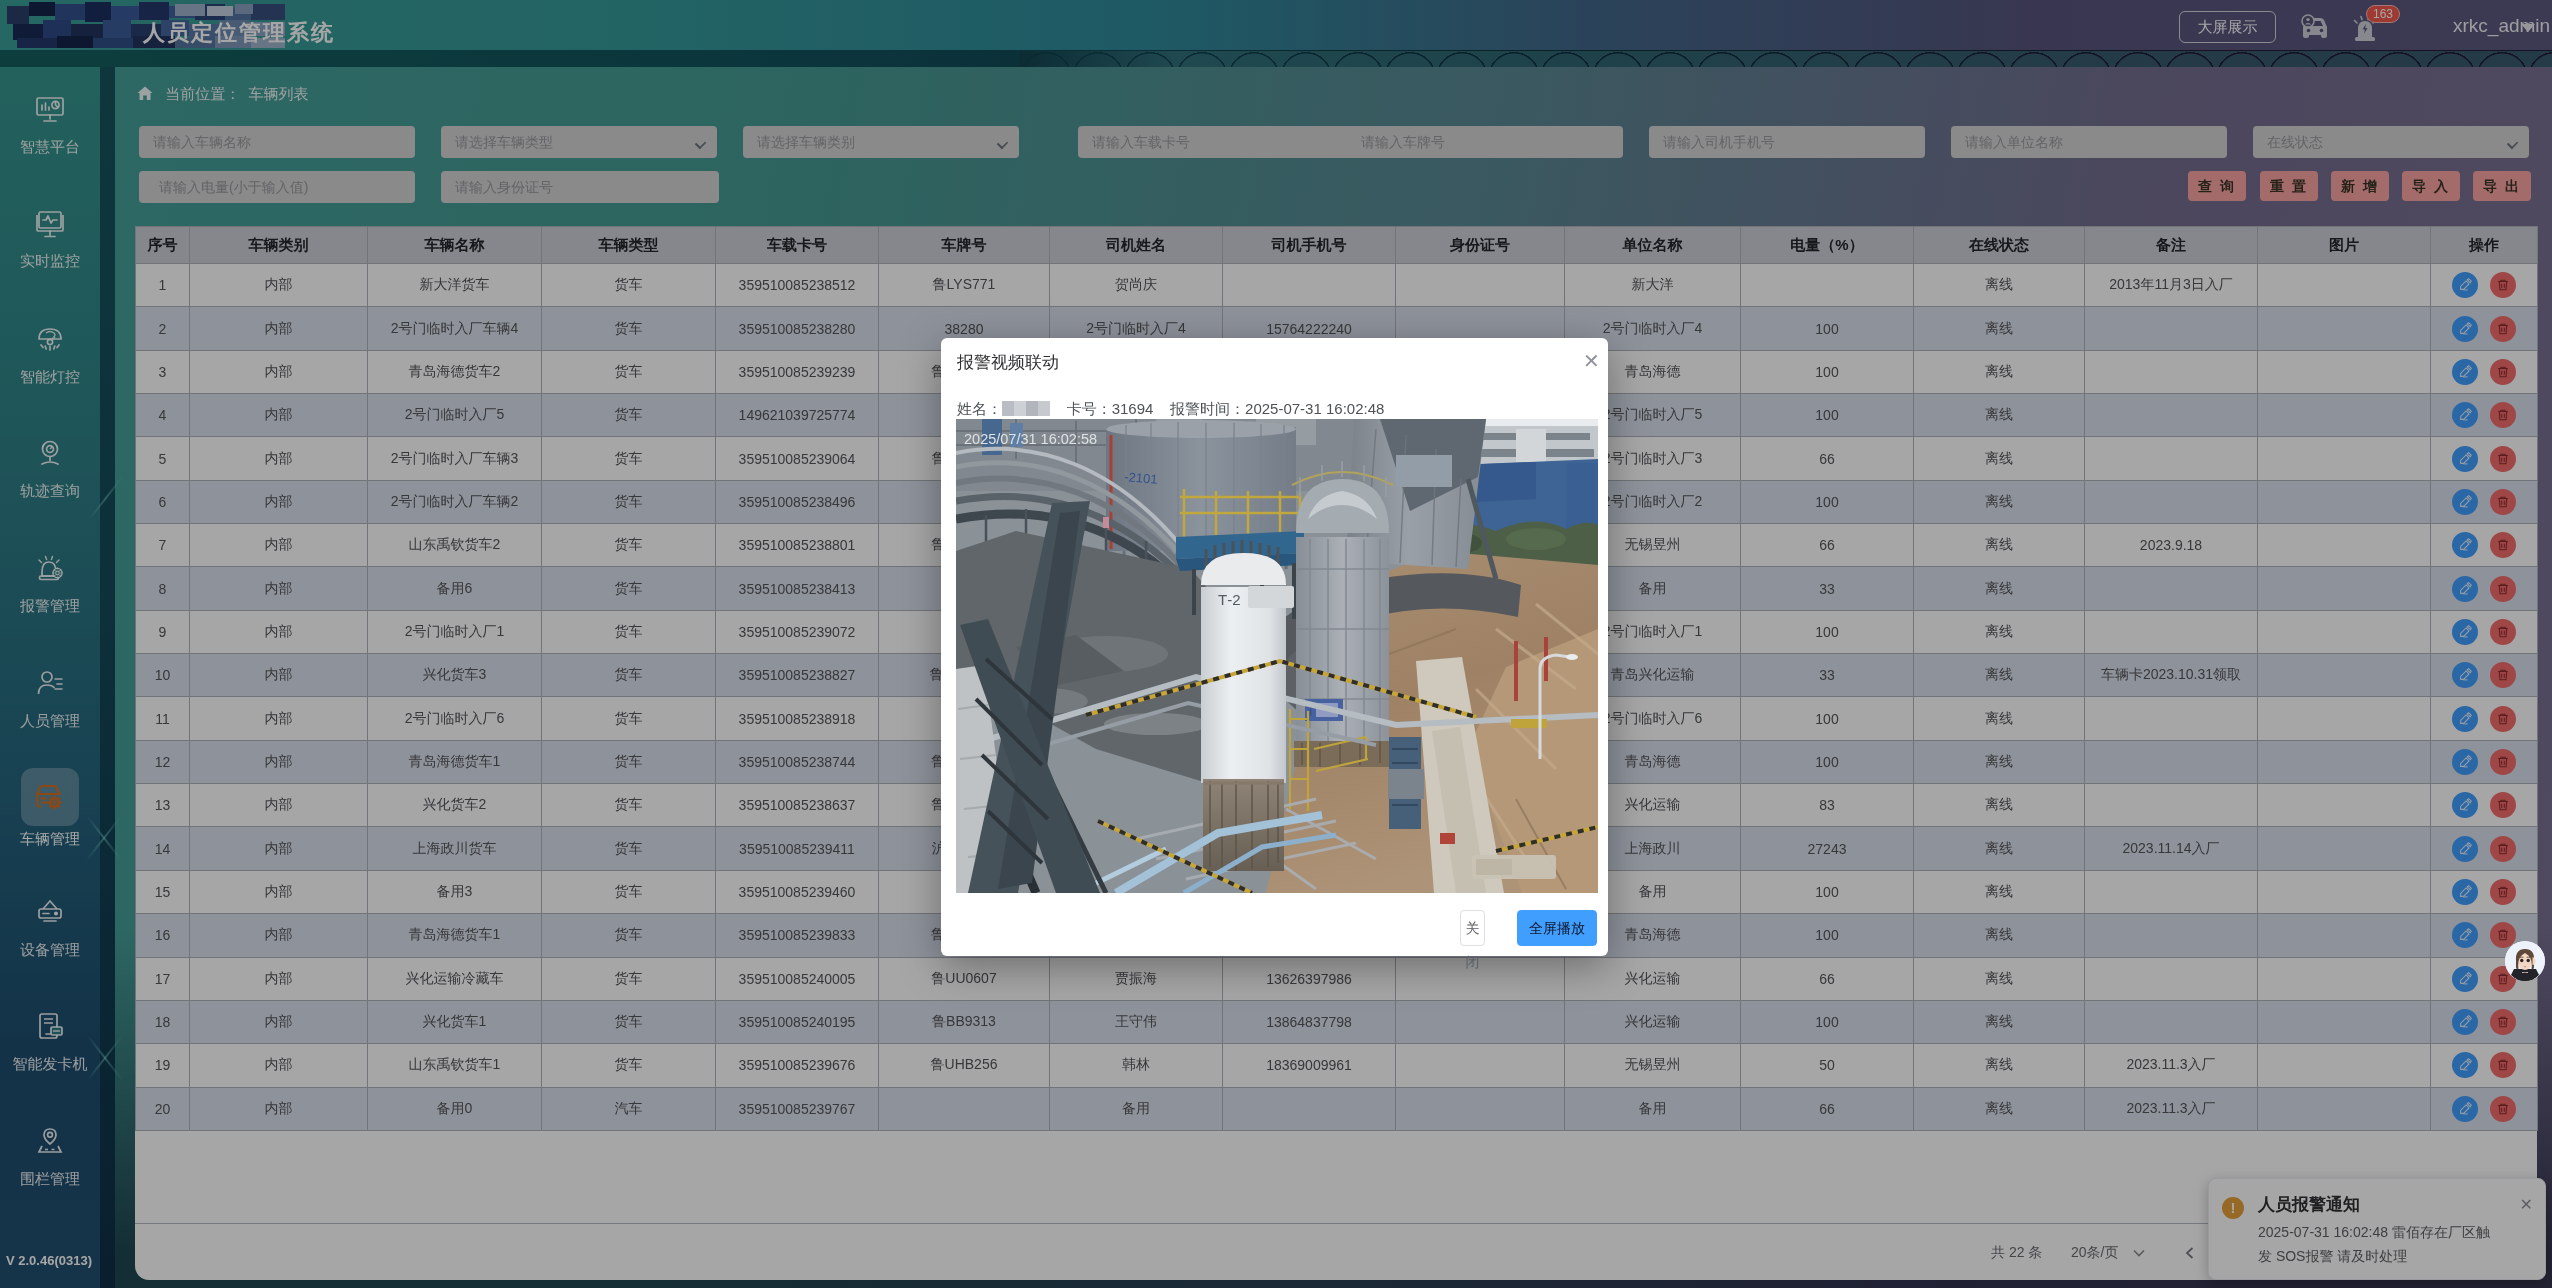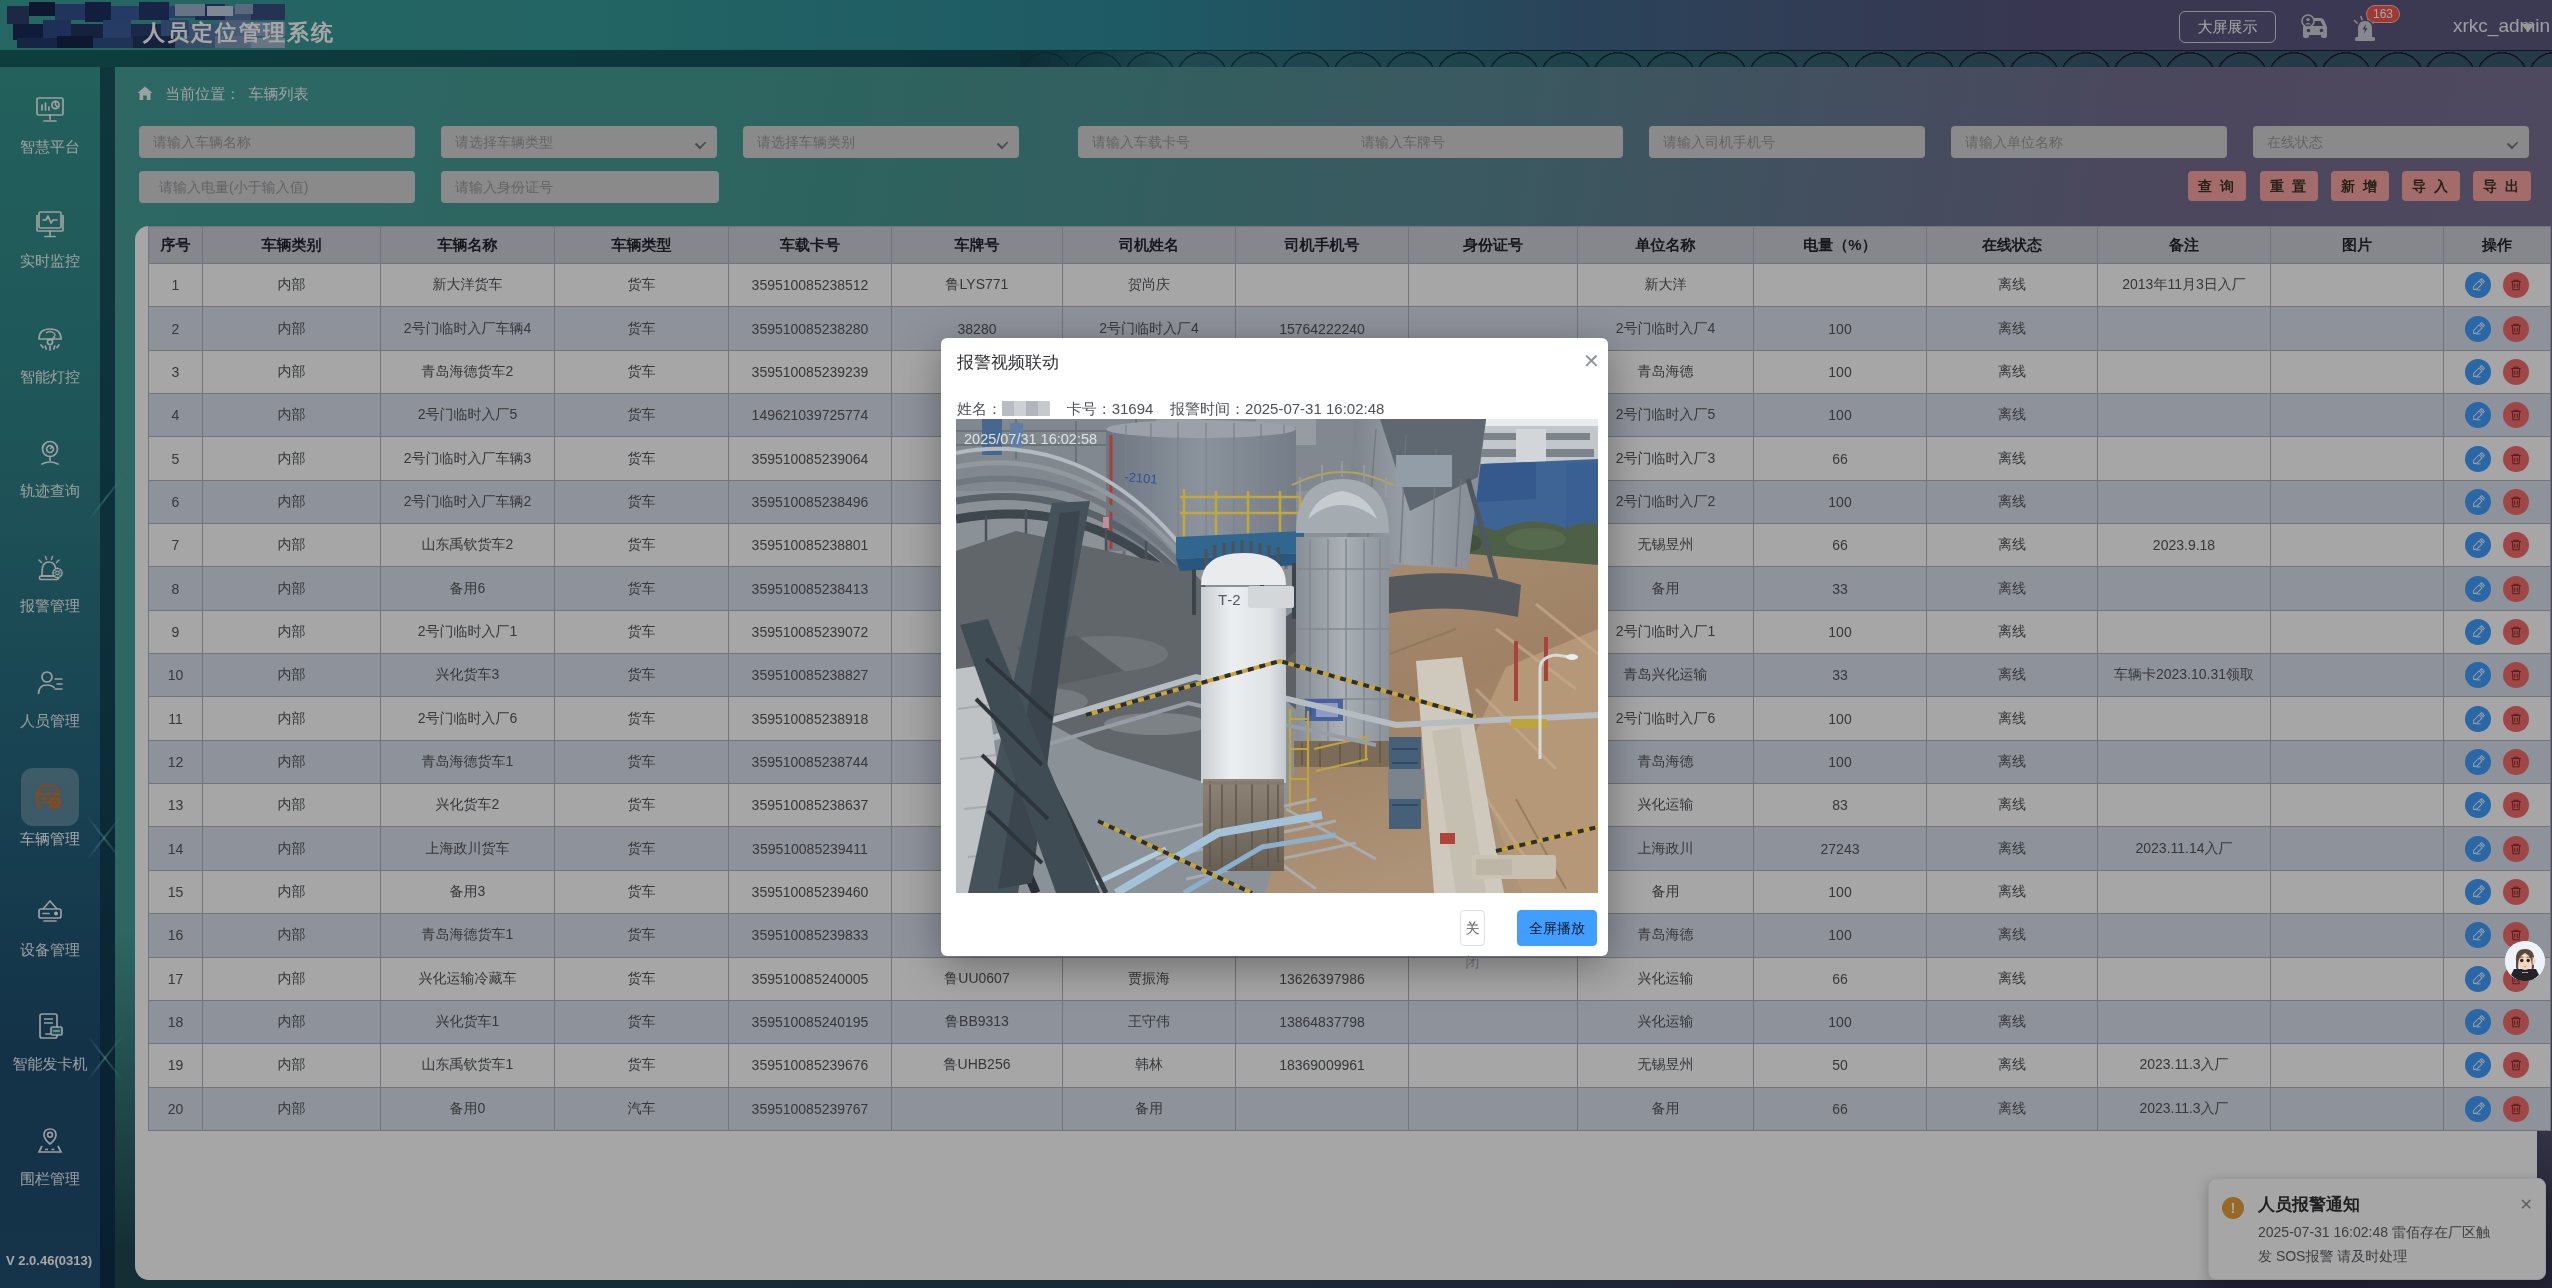--- a/index.html
+++ b/index.html
@@ -41,21 +41,21 @@
 
 .crumb { position:absolute; left:137px; top:85px; color:rgba(255,255,255,0.92); font-size:15px; }
 .fin { position:absolute; height:32px; background:#d4d4d6; border-radius:4px; color:#9a9a9d;
   font-size:14px; line-height:32px; padding-left:14px; }
 .sideband { position:absolute; left:100px; top:67px; width:15px; height:1221px; background:linear-gradient(to bottom,#17545e 0%,#144a5a 45%,#113d52 70%,#0f3048 100%); }
 .swoosh { position:absolute; width:2px; height:56px; background:linear-gradient(to bottom, rgba(120,220,210,0) 0%, rgba(120,220,210,0.5) 50%, rgba(120,220,210,0) 100%); transform:rotate(38deg); }
 .fin .car { position:absolute; right:12px; top:13px; width:9px; height:9px; border-left:2px solid #6d747a; border-bottom:2px solid #6d747a; transform:rotate(-45deg) scale(1,0.8); }
 .ybtn { position:absolute; top:171px; width:58px; height:30px; background:#fca5a5; border-radius:4px; color:#3a3526;
   font-size:14px; font-weight:bold; text-align:center; line-height:30px; letter-spacing:2px; }
 
-.panel { position:absolute; left:135px; top:226px; width:2402px; height:1054px; background:#fff; border-radius:14px;padding-left:13px; }
+.panel { position:absolute; left:135px; top:226px; width:2402px; height:1054px; background:#fff; border-radius:14px; }
 table.grid { border-collapse:collapse; table-layout:fixed; width:2402px; font-size:14px; }
 table.grid th, table.grid td { border:1px solid #aeb2b8; text-align:center; overflow:hidden; white-space:nowrap; }
 table.grid th { height:37px; background:#ccd0d7; color:#23262b; font-size:15px; font-weight:bold; }
 table.grid td { height:43.35px; color:#54565a; }
 tr.even td { background:#dbe1ee; }
 tr.odd td { background:#ffffff; }
 td.off { color:#f56c6c; }
 .op { display:inline-block; width:26px; height:26px; border-radius:50%; vertical-align:middle; margin:0 6px; position:relative; }
 .op svg { position:absolute; left:6px; top:6px; }
 .op.edit { background:#409eff; }
@@ -877,20 +877,31 @@
                 <g fill="none" stroke="#8c2f2f" stroke-width="1.2">
                   <path d="M2.5 4h11"></path>
                   <path d="M5.5 4V2.5h5V4"></path>
                   <path d="M3.8 4l.7 9.5h7l.7-9.5z"></path>
                   <path d="M6.5 6.5v4.5M9.5 6.5v4.5"></path>
                 </g>
               </svg></span></td>
         </tr>
   </tbody>
     </table>
+  <div class="pager">
+    <span style="position:absolute; left:1856px; top:20px;">共 22 条</span>
+    <span style="position:absolute; left:1936px; top:20px;">20条/页</span>
+    <svg style="position:absolute; left:1998px; top:25px;" width="12" height="8" viewBox="0 0 12 8">
+        <path d="M1 1.5 L6 6.5 L11 1.5" fill="none" stroke="#8a8c90" stroke-width="1.6"></path>
+      </svg>
+    <svg style="position:absolute; left:2050px; top:23px;" width="9" height="12" viewBox="0 0 9 12">
+        <path d="M7.5 1 L2 6 L7.5 11" fill="none" stroke="#7a7c80" stroke-width="1.8"></path>
+      </svg>
+    <span style="position:absolute; left:2090px; top:18px; font-size:15px; color:#409eff;">1</span>
+  </div>
 </div>
 
 <div class="modal">
   <div class="m-title">报警视频联动</div>
   <div class="m-close">✕</div>
   <div class="m-info">姓名：<span style="display:inline-block;width:48px;height:15px;vertical-align:-2px;background:
     linear-gradient(90deg,#b9bcc2 0 12px,#cdd0d5 12px 24px,#b2b6bc 24px 36px,#c6c9ce 36px 48px);"></span>
     &nbsp;&nbsp;&nbsp;卡号：31694&nbsp;&nbsp;&nbsp;&nbsp;报警时间：2025-07-31 16:02:48</div>
   <svg class="m-photo" viewBox="0 0 642 474" preserveAspectRatio="none">
     <defs>

